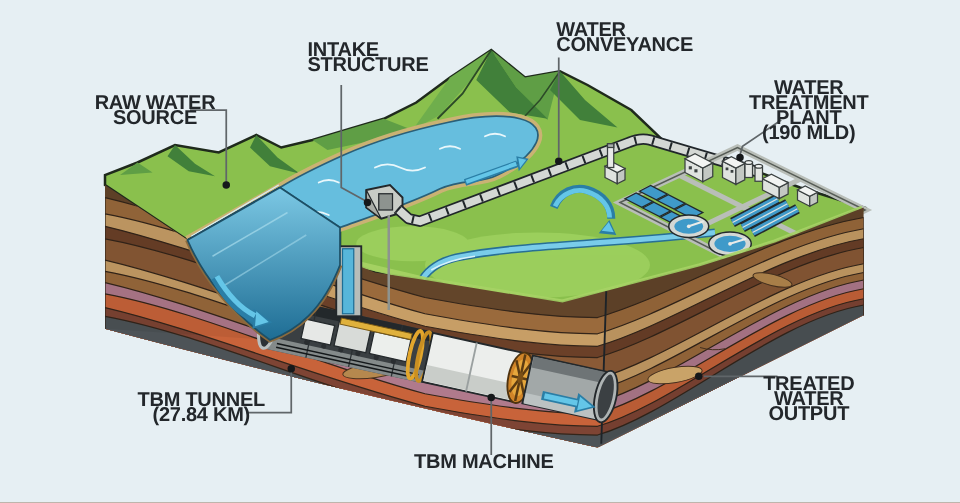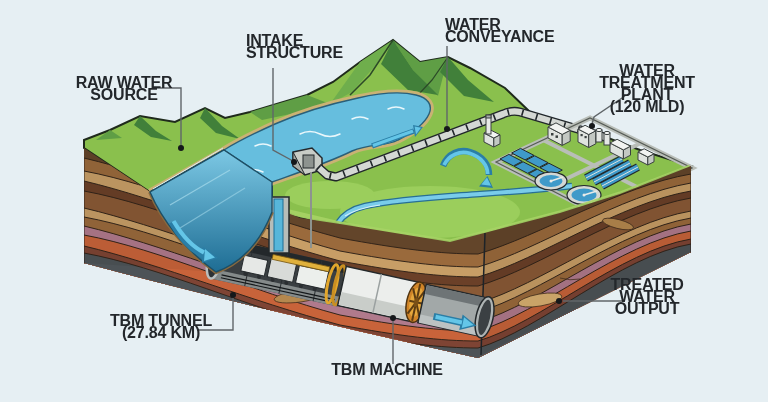--- a/index.html
+++ b/index.html
@@ -324,20 +324,20 @@
   </g>
 </svg>
 
 <div class="label" style="left:124px;top:77px">RAW WATER
 SOURCE</div>
 <div class="label left" style="left:246px;top:35px">INTAKE
 STRUCTURE</div>
 <div class="label left" style="left:445px;top:19px">WATER
 CONVEYANCE</div>
 <div class="label" style="left:647px;top:65px">WATER TREATMENT PLANT
-(120 MLD)</div>
+(190 MLD)</div>
 <div class="label" style="left:161px;top:315px">TBM TUNNEL
 (27.84 KM)</div>
 <div class="label" style="left:387px;top:364px">TBM MACHINE</div>
-<div class="label" style="left:647px;top:279px">TREATED
+<div class="label" style="left:647px;top:302px">TREATED
 WATER
 OUTPUT</div>
 </div>
 
 </body></html>

